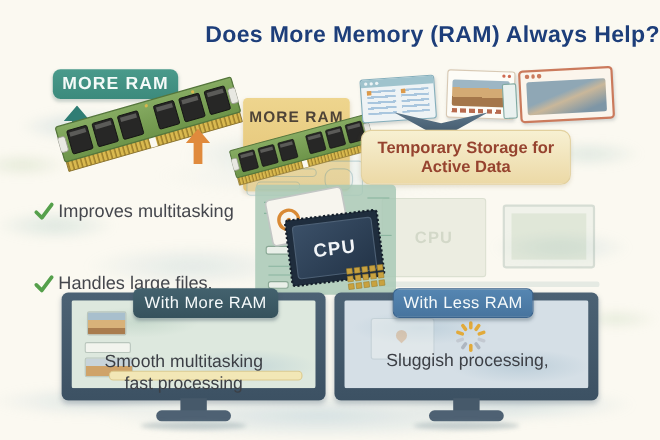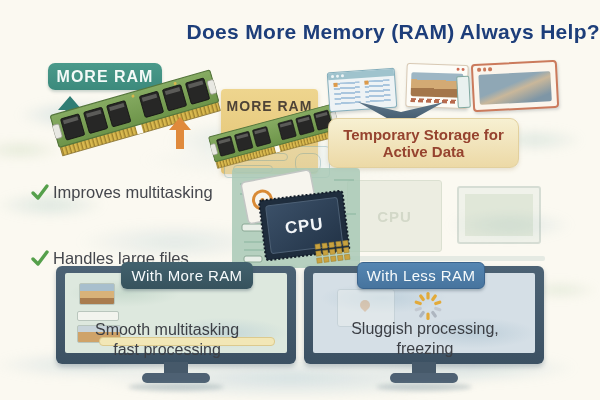--- a/index.html
+++ b/index.html
@@ -413,19 +413,18 @@
       <rect x="-1.6" y="-14" width="3.2" height="7.5" rx="1.6" fill="#aeb6c0" transform="rotate(144)"></rect>
       <rect x="-1.6" y="-14" width="3.2" height="7.5" rx="1.6" fill="#e2aa3a" transform="rotate(180)"></rect>
       <rect x="-1.6" y="-14" width="3.2" height="7.5" rx="1.6" fill="#aeb6c0" transform="rotate(216)"></rect>
       <rect x="-1.6" y="-14" width="3.2" height="7.5" rx="1.6" fill="#c3c9d1" transform="rotate(252)"></rect>
       <rect x="-1.6" y="-14" width="3.2" height="7.5" rx="1.6" fill="#e2aa3a" transform="rotate(288)"></rect>
       <rect x="-1.6" y="-14" width="3.2" height="7.5" rx="1.6" fill="#e2aa3a" transform="rotate(324)"></rect>
     </g>
   </svg>
   <div class="abs screen-text st-right">
     <div>Sluggish processing,</div>
-    <div>freezing</div>
   </div>
   <div class="abs stand-neck" style="left:412px;"></div>
   <div class="abs stand-base" style="left:390px;"></div>
   <div class="abs stand-shadow" style="left:376px;"></div>
 
 </div>
 
 </body></html>

